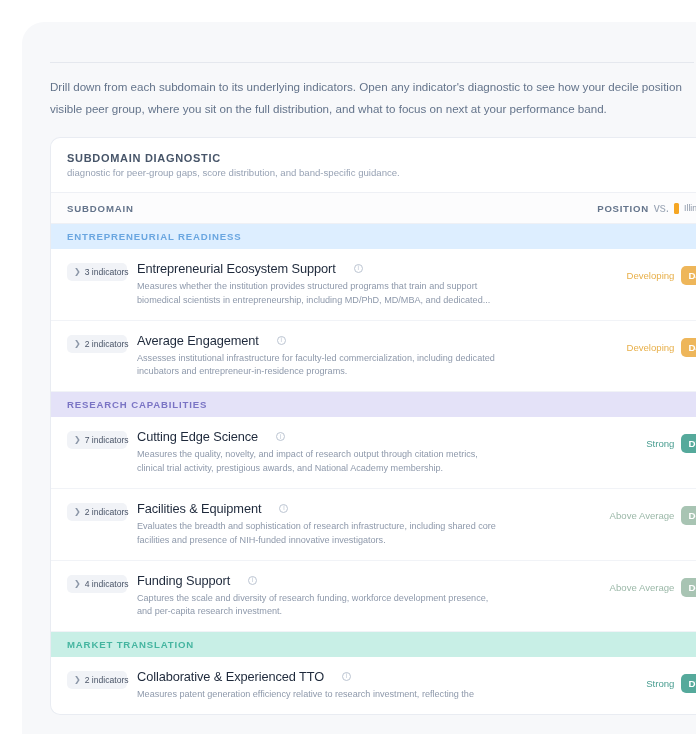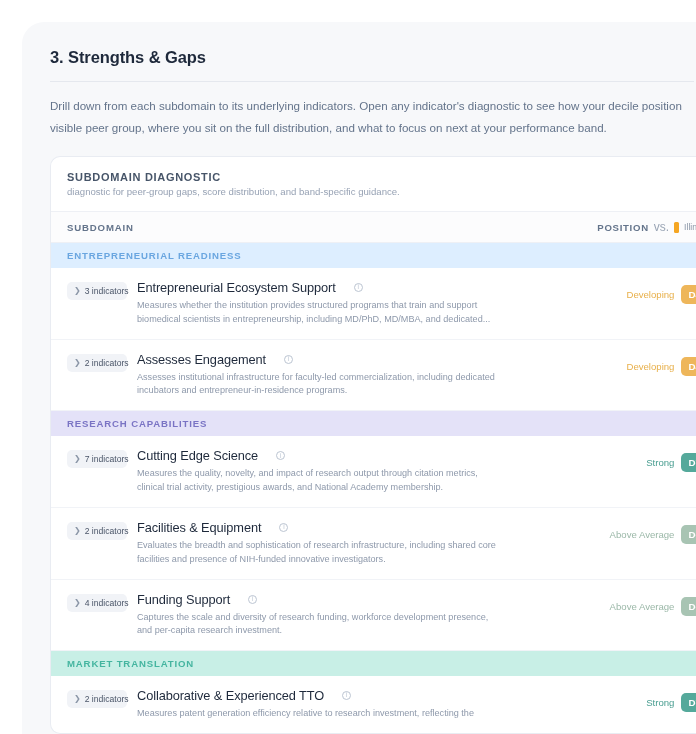--- a/index.html
+++ b/index.html
@@ -167,21 +167,20 @@
     min-width: 25px;
     text-align: center;
   }
 </style>
 </head>
 <body>
 
 <div class="page-shell">
   <div class="section-wrap">
 
-    <div class="section-title">3. Strengths &amp; Gaps</div>
     <div class="title-rule"></div>
 
     <div>
       <div class="section-desc">Drill down from each subdomain to its underlying indicators. Open any indicator's diagnostic to see how your decile position</div>
       <div class="section-desc" style="margin-top:2px">visible peer group, where you sit on the full distribution, and what to focus on next at your performance band.</div>
     </div>
 
     <div class="diag-card">
 
       <div class="diag-head">
@@ -219,21 +218,21 @@
               <span class="decile-badge" style="background: rgb(238, 182, 90);">D4</span>
             </div>
           </div>
           <div class="row">
             <div class="pill">
               <span class="chev">❯</span>
               <span class="pill-label">2 indicators</span>
             </div>
             <div class="row-body">
               <div class="row-title-line">
-                <span class="row-title">Assesses Engagement</span>
+                <span class="row-title">Average Engagement</span>
                 <span class="info-icon">i</span>
               </div>
               <div class="row-desc">Assesses institutional infrastructure for faculty-led commercialization, including dedicated</div>
               <div class="row-desc" style="margin-top: 0px;">incubators and entrepreneur-in-residence programs.</div>
             </div>
             <div class="row-right">
               <span class="band-label" style="color: rgb(232, 176, 75);">Developing</span>
               <span class="decile-badge" style="background: rgb(238, 182, 90);">D4</span>
             </div>
           </div>

